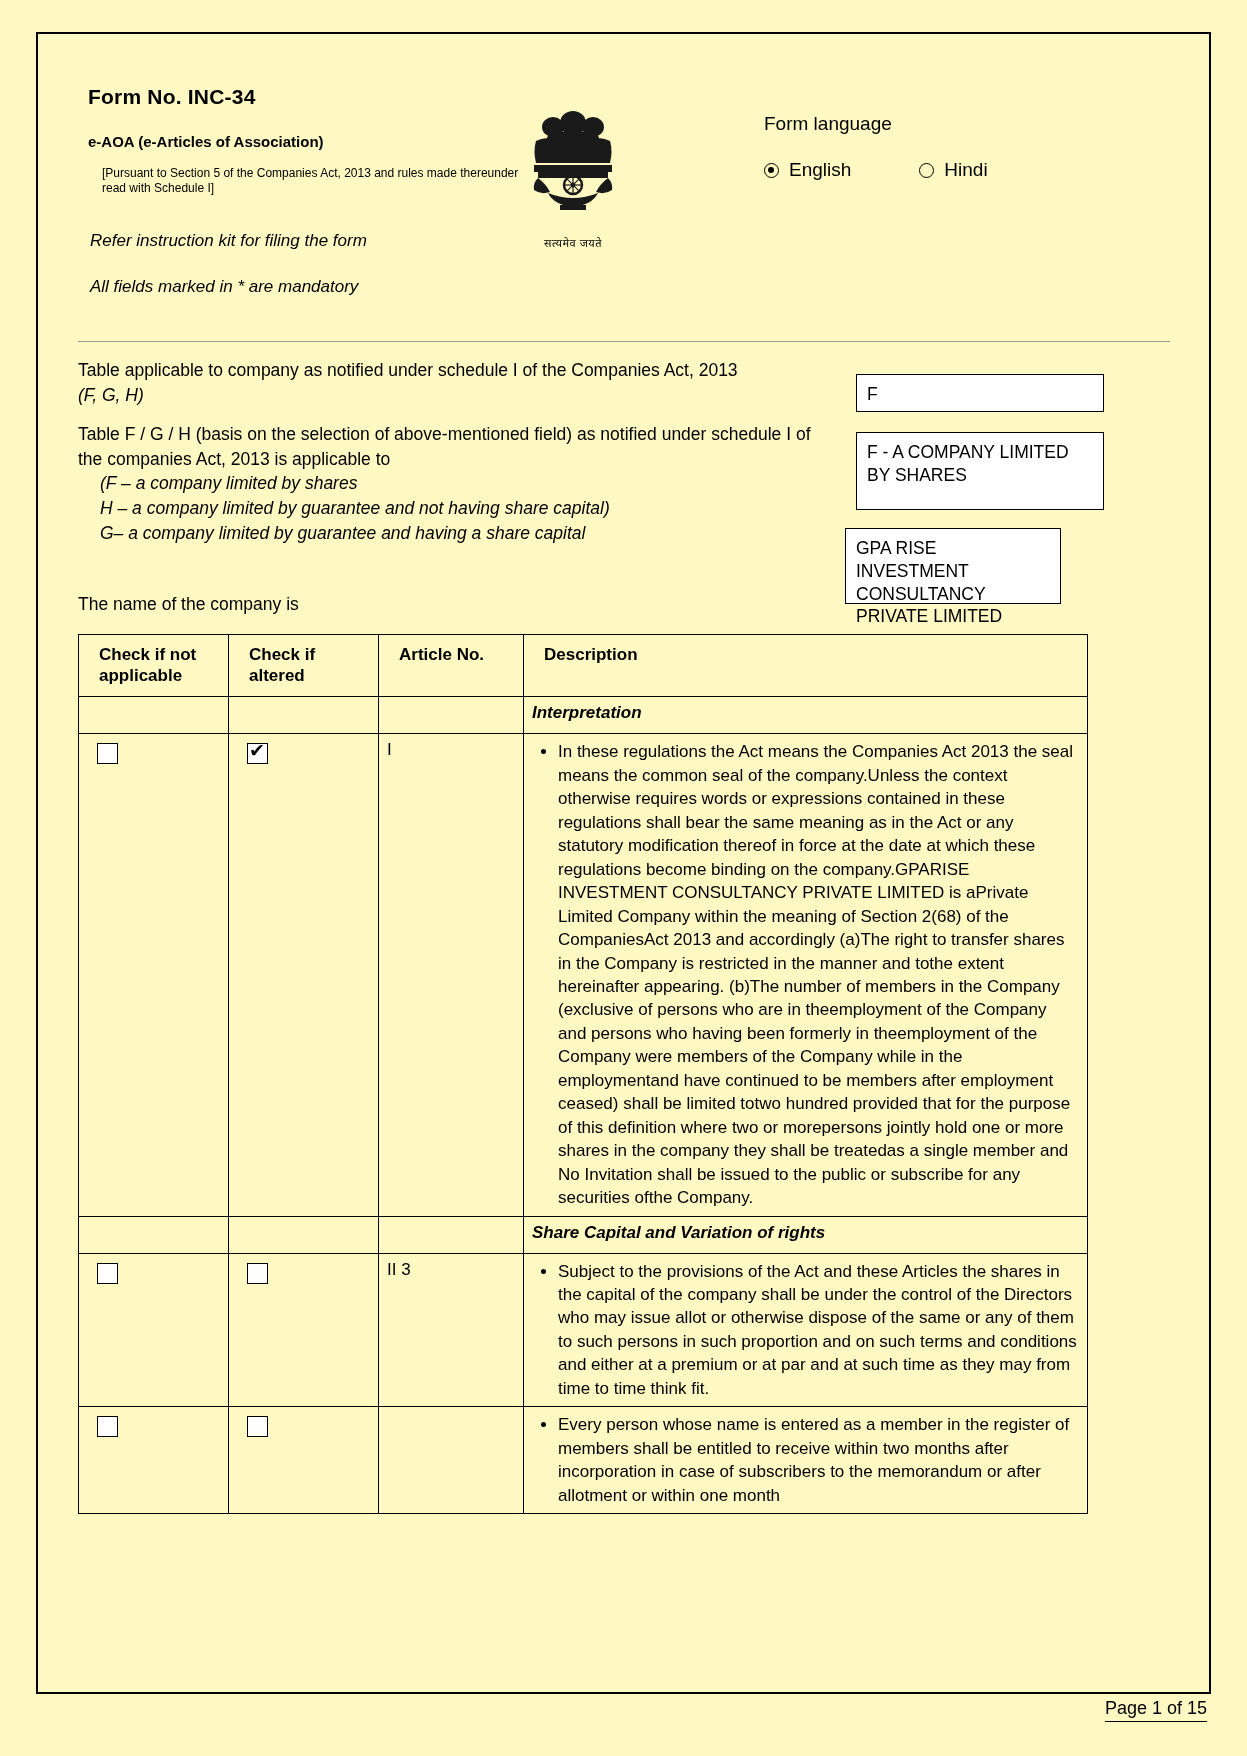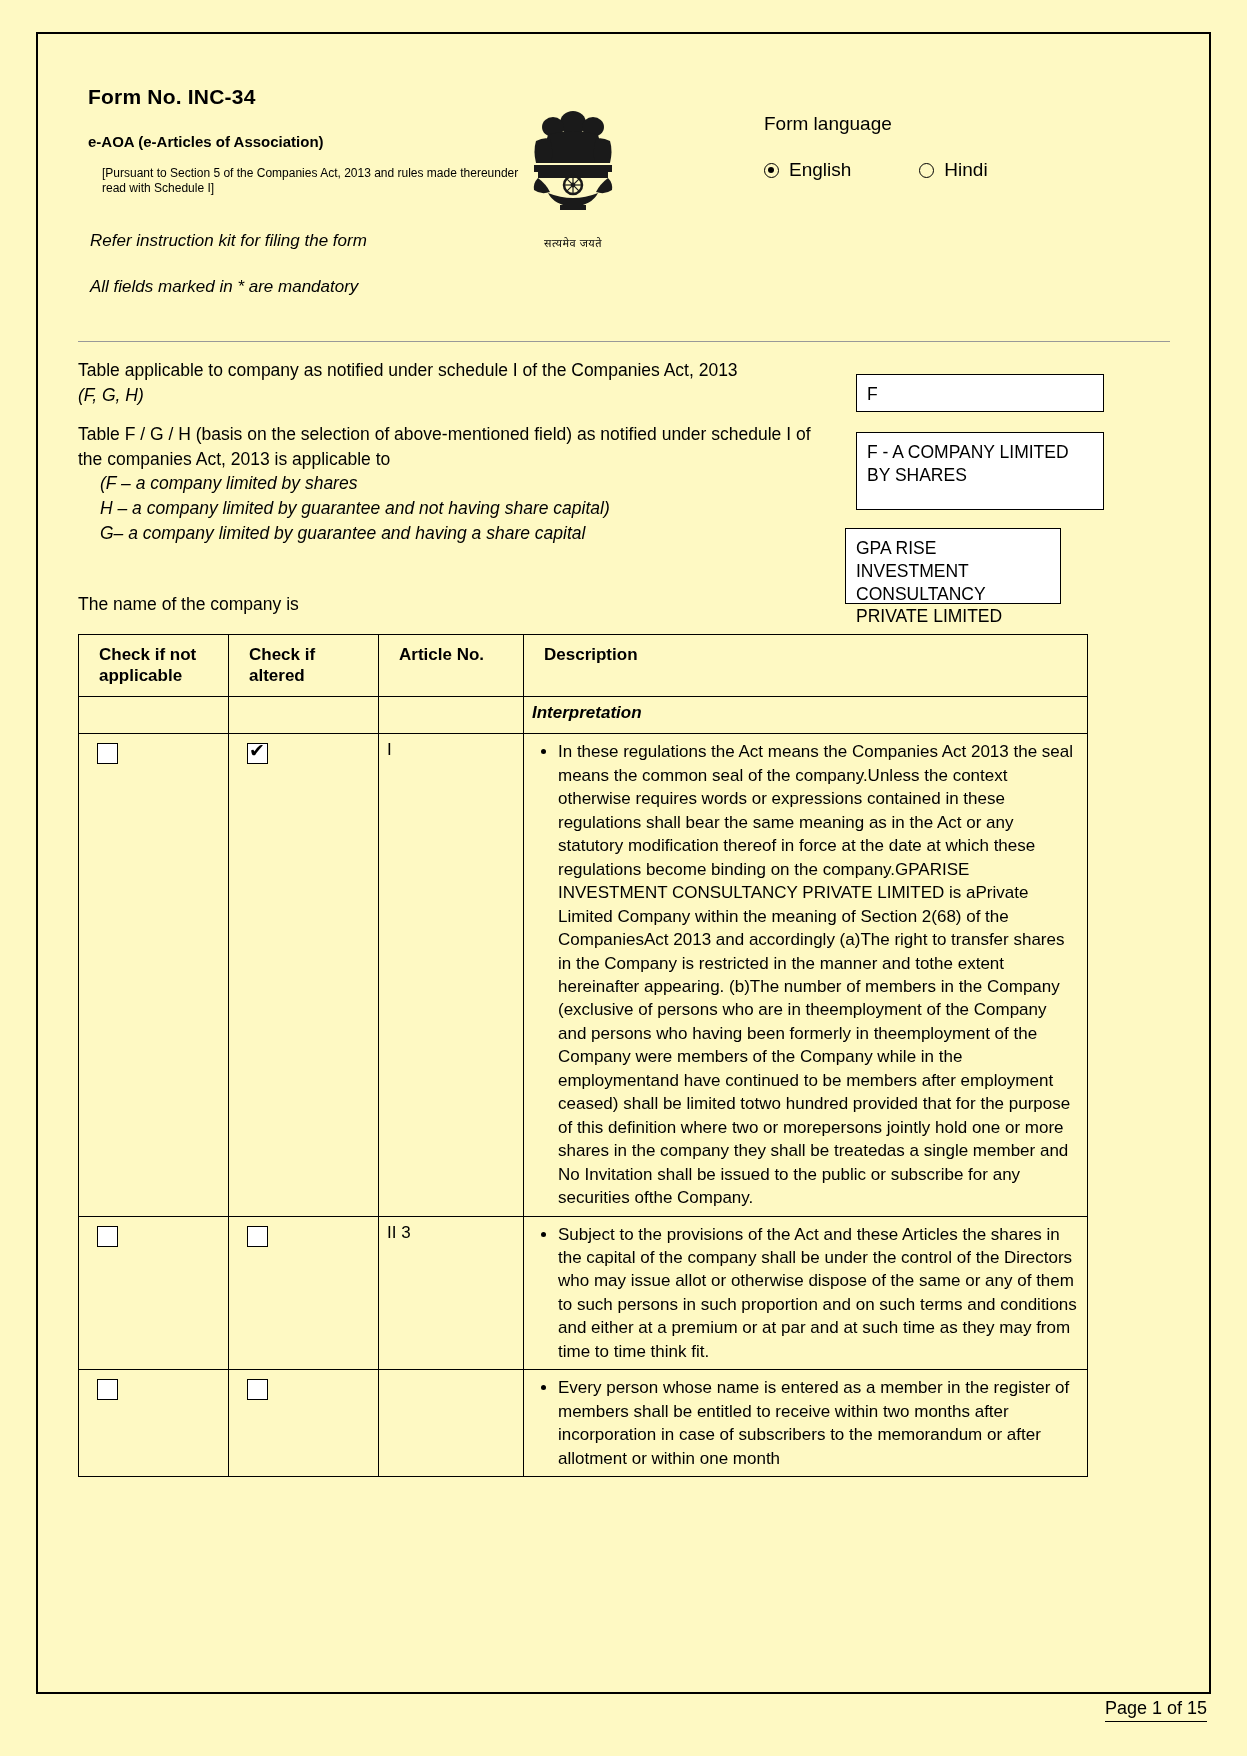--- a/index.html
+++ b/index.html
@@ -345,20 +345,26 @@
             <span class="cbox checked"></span>
           </td>
           <td class="art-no art-mid">I</td>
           <td class="desc">
             <ul>
                 <li>In these regulations the Act means the Companies Act 2013 the seal means the common seal of the company.Unless the context otherwise requires words or expressions contained in these regulations shall bear the same meaning as in the Act or any statutory modification thereof in force at the date at which these regulations become binding on the company.GPARISE INVESTMENT CONSULTANCY PRIVATE LIMITED is aPrivate Limited Company within the meaning of Section 2(68) of the CompaniesAct 2013 and accordingly (a)The right to transfer shares in the Company is restricted in the manner and tothe extent hereinafter appearing. (b)The number of members in the Company (exclusive of persons who are in theemployment of the Company and persons who having been formerly in theemployment of the Company were members of the Company while in the employmentand have continued to be members after employment ceased) shall be limited totwo hundred provided that for the purpose of this definition where two or morepersons jointly hold one or more shares in the company they shall be treatedas a single member and No Invitation shall be issued to the public or subscribe for any securities ofthe Company.</li>
               </ul>
           </td>
         </tr>
 
+        <tr class="section-row">
+          <td class="sec-blank"></td>
+          <td class="sec-blank"></td>
+          <td class="sec-blank"></td>
+          <td>Share Capital and Variation of rights</td>
+        </tr>
 
         <tr>
           <td>
             <span class="cbox"></span>
           </td>
           <td>
             <span class="cbox"></span>
           </td>
           <td class="art-no art-mid">II 3</td>
           <td class="desc">

